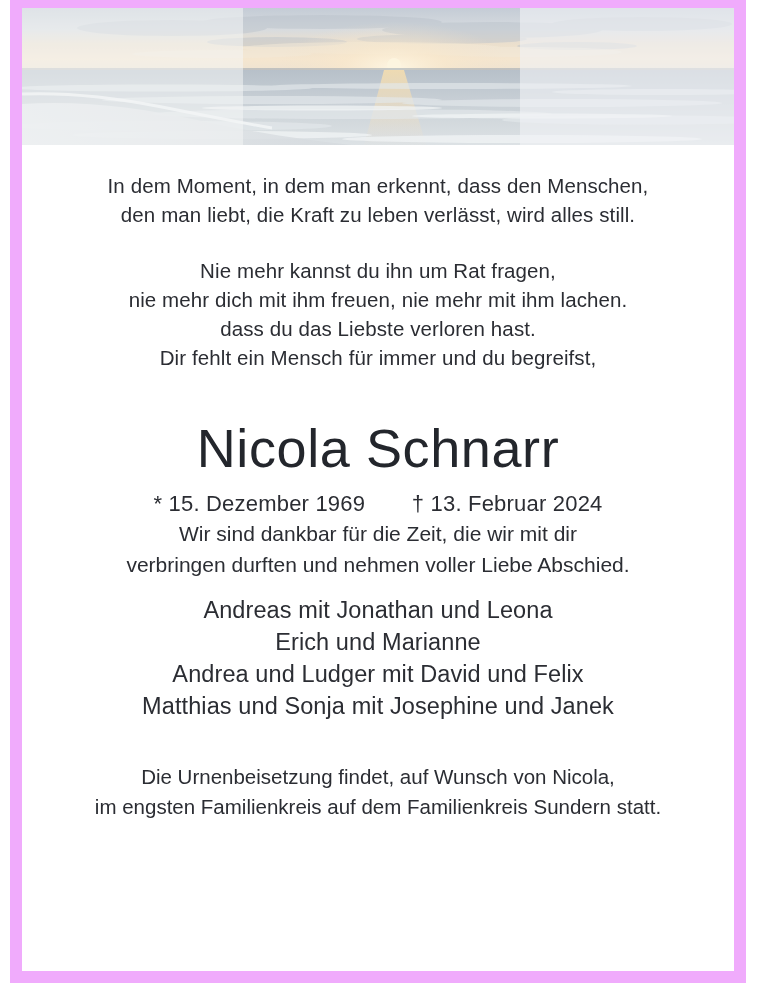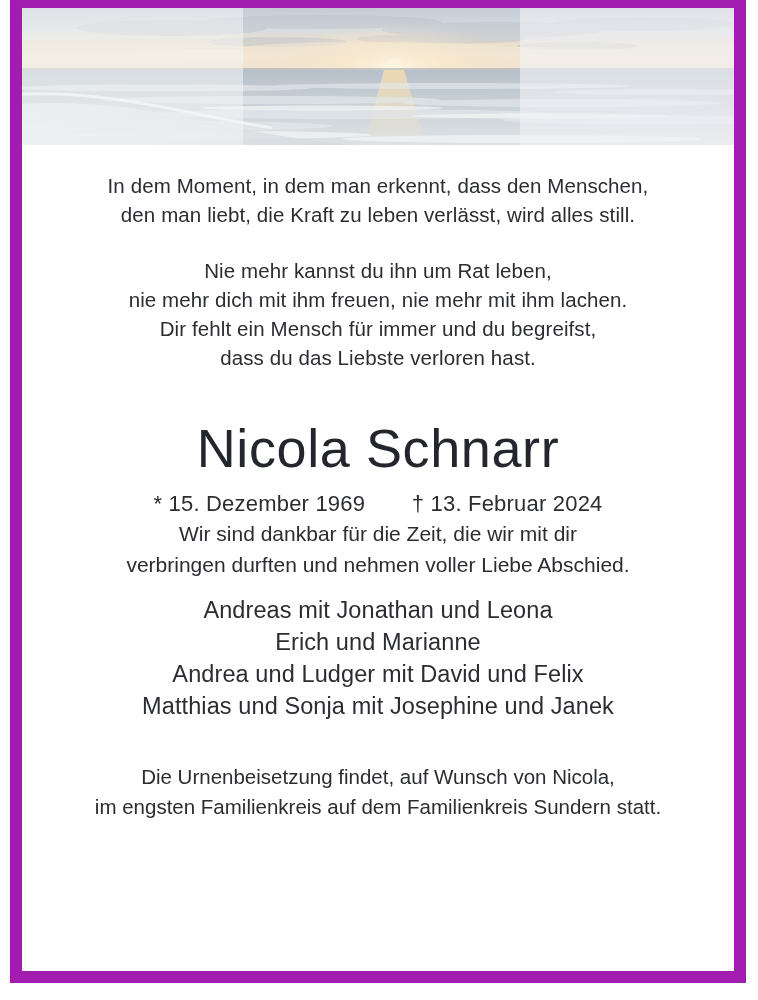--- a/index.html
+++ b/index.html
@@ -12,21 +12,21 @@
     font-family:"Liberation Sans", sans-serif;
   }
 
   
   .notice {
     position:absolute;
     left:10px;
     top:0px;
     width:736px;
     height:983px;
-    background:#a21caf;          
+    background:#f0abfc;          
     padding:8px 12px 12px 12px;
   }
   .notice-inner {
     width:100%;
     height:100%;
     background:#ffffff;
     overflow:hidden;
     display:flex;
     flex-direction:column;
   }
@@ -183,24 +183,24 @@
       <div class="veil veil-left"></div>
       <div class="veil veil-right"></div>
     </div>
 
     <div class="body">
 
       <div class="poem">
         <p>In dem Moment, in dem man erkennt, dass den Menschen,</p>
         <p>den man liebt, die Kraft zu leben verlässt, wird alles still.</p>
 
-        <p class="stanza-2">Nie mehr kannst du ihn um Rat leben,</p>
+        <p class="stanza-2">Nie mehr kannst du ihn um Rat fragen,</p>
         <p>nie mehr dich mit ihm freuen, nie mehr mit ihm lachen.</p>
+        <p>dass du das Liebste verloren hast.</p>
         <p>Dir fehlt ein Mensch für immer und du begreifst,</p>
-        <p>dass du das Liebste verloren hast.</p>
       </div>
 
       <div class="name">Nicola Schnarr</div>
 
       <div class="dates">
         <span>*</span>
         <span>15. Dezember 1969</span>
         <span class="gap"></span>
         <span>†</span>
         <span>13. Februar 2024</span>

